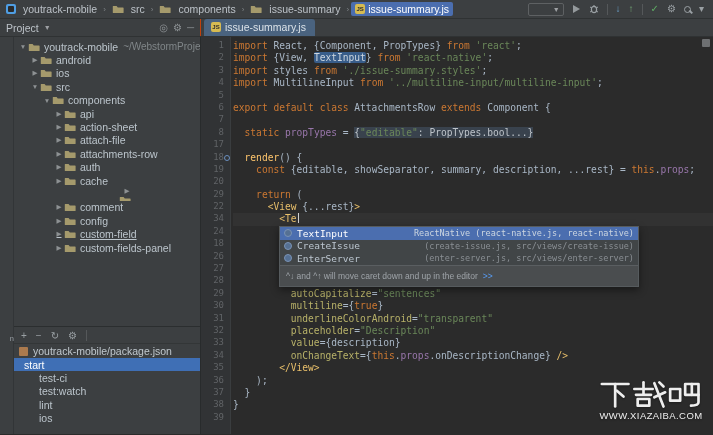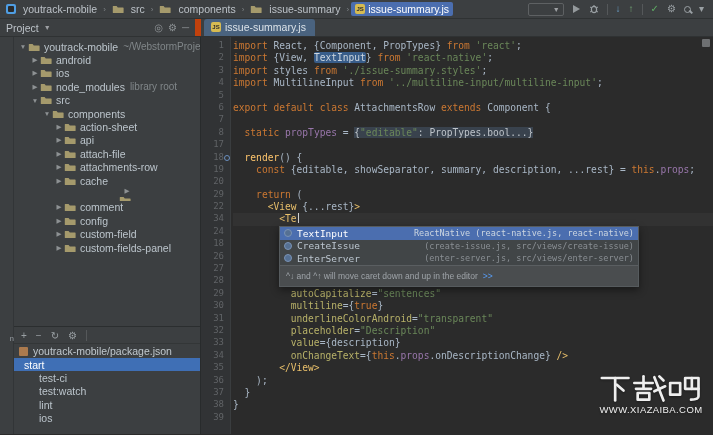--- a/index.html
+++ b/index.html
@@ -29,21 +29,21 @@
   .g-ic { color:#9aa0a4; font-size:10px; line-height:1; }
   .g-ic.green { color:#5fad65; }
   .tb-div { width:1px; height:11px; background:#55585a; }
   .mag { width:7px; height:7px; border:1.4px solid #9aa0a4; border-radius:50%; position:relative; }
   .mag::after { content:""; position:absolute; width:4px; height:1.5px; background:#9aa0a4;
     transform:rotate(45deg); right:-3px; bottom:-1px; }
 
   
   .second-row { height:18px; background:#3c3f41; border-bottom:1px solid #2f3233; display:flex; }
   .project-bar { width:201px; display:flex; align-items:center; gap:5px; padding:0 6px;
-    border-right:6px solid #c2410c; color:#bcc2c8; font-size:10.5px; }
+    border-right:1px solid #c2410c; color:#bcc2c8; font-size:10.5px; }
   .project-bar .dd { font-size:7px; color:#9da0a3; }
   .spacer { flex:1; }
   .pb-ic { color:#8f9497; font-size:10px; }
   .tabbar { flex:1; display:flex; align-items:flex-end; padding-left:3px; }
   .tab { display:flex; align-items:center; gap:4px; background:#4a637f; color:#dbe2e8;
     padding:2px 9px 3px 7px; font-size:10.5px; border-top-left-radius:3px; border-top-right-radius:3px; }
   .jsic { width:10px; height:10px; background:#d6bb52; color:#2b2b2b; font-size:6px; font-weight:bold;
     display:flex; align-items:center; justify-content:center; border-radius:2px; flex:none; }
 
   
@@ -103,21 +103,21 @@
     font-family:"DejaVu Sans Mono", monospace; font-size:9.5px; color:#bcc6d0; }
   .pop-row.selected { background:#4b6eaf; color:#ffffff; }
   .pop-icon { width:8px; height:8px; border-radius:50%; background:#557093; border:1px solid #7a93b5; flex:none; }
   .pop-detail { margin-left:auto; font-size:8.5px; color:#8a8f94; }
   .pop-row.selected .pop-detail { color:#ccd6e0; }
   .pop-hint { height:21px; background:#4a4d4f; border-top:1px solid #5a5e61;
     display:flex; align-items:center; padding:0 6px; font-size:8.5px; color:#9fa4a9; }
   .pop-hint .link { color:#589df6; margin-left:5px; }
 
   
-  .wm { position:absolute; right:10px; bottom:20px; text-align:center; opacity:.92; z-index:9;
+  .wm { position:absolute; right:10px; bottom:14px; text-align:center; opacity:.92; z-index:9;
     filter:drop-shadow(0 1px 1px rgba(0,0,0,.35)); }
   .wm-sub { color:#ffffff; font-size:9.5px; letter-spacing:.4px; margin-top:1px; }
 </style>
 </head>
 <body>
 
 <div class="titlebar">
   <span class="app-icon">
     <svg width="12" height="12" viewBox="0 0 12 12">
         <rect x="1" y="1" width="10" height="10" rx="2" fill="#4f9ee3"></rect>
@@ -232,30 +232,20 @@
         <div class="tree-row" style="padding-left: 16px;">
           <span class="chev">▶</span>
           <span class="t-ic">
             <svg width="12" height="10" viewBox="0 0 12 10">
               <path d="M1 2 h3.6 l1.2 1.4 H11 a.6 .6 0 0 1 .6 .6 V8.4 a.6 .6 0 0 1 -.6 .6 H1.4 A.6 .6 0 0 1 .8 8.4 V2.6 Z" fill="#a59a6c"></path>
             </svg>
           </span>
           <span>ios</span>
         </div>
         <div class="tree-row" style="padding-left: 16px;">
-          <span class="chev">▶</span>
-          <span class="t-ic">
-            <svg width="12" height="10" viewBox="0 0 12 10">
-              <path d="M1 2 h3.6 l1.2 1.4 H11 a.6 .6 0 0 1 .6 .6 V8.4 a.6 .6 0 0 1 -.6 .6 H1.4 A.6 .6 0 0 1 .8 8.4 V2.6 Z" fill="#a59a6c"></path>
-            </svg>
-          </span>
-          <span>node_modules</span>
-          <span class="suffix">library root</span>
-        </div>
-        <div class="tree-row" style="padding-left: 16px;">
           <span class="chev">▼</span>
           <span class="t-ic">
             <svg width="12" height="10" viewBox="0 0 12 10">
               <path d="M1 2 h3.6 l1.2 1.4 H11 a.6 .6 0 0 1 .6 .6 V8.4 a.6 .6 0 0 1 -.6 .6 H1.4 A.6 .6 0 0 1 .8 8.4 V2.6 Z" fill="#a59a6c"></path>
             </svg>
           </span>
           <span>src</span>
         </div>
         <div class="tree-row" style="padding-left: 28px;">
           <span class="chev">▼</span>
@@ -266,56 +256,65 @@
           </span>
           <span>components</span>
         </div>
         <div class="tree-row" style="padding-left: 40px;">
           <span class="chev">▶</span>
           <span class="t-ic">
             <svg width="12" height="10" viewBox="0 0 12 10">
               <path d="M1 2 h3.6 l1.2 1.4 H11 a.6 .6 0 0 1 .6 .6 V8.4 a.6 .6 0 0 1 -.6 .6 H1.4 A.6 .6 0 0 1 .8 8.4 V2.6 Z" fill="#a59a6c"></path>
             </svg>
           </span>
+          <span>api</span>
+        </div>
+        <div class="tree-row" style="padding-left: 40px;">
+          <span class="chev">▶</span>
+          <span class="t-ic">
+            <svg width="12" height="10" viewBox="0 0 12 10">
+              <path d="M1 2 h3.6 l1.2 1.4 H11 a.6 .6 0 0 1 .6 .6 V8.4 a.6 .6 0 0 1 -.6 .6 H1.4 A.6 .6 0 0 1 .8 8.4 V2.6 Z" fill="#a59a6c"></path>
+            </svg>
+          </span>
           <span>action-sheet</span>
         </div>
         <div class="tree-row" style="padding-left: 40px;">
           <span class="chev">▶</span>
           <span class="t-ic">
             <svg width="12" height="10" viewBox="0 0 12 10">
               <path d="M1 2 h3.6 l1.2 1.4 H11 a.6 .6 0 0 1 .6 .6 V8.4 a.6 .6 0 0 1 -.6 .6 H1.4 A.6 .6 0 0 1 .8 8.4 V2.6 Z" fill="#a59a6c"></path>
             </svg>
           </span>
-          <span>api</span>
-        </div>
-        <div class="tree-row" style="padding-left: 40px;">
-          <span class="chev">▶</span>
-          <span class="t-ic">
-            <svg width="12" height="10" viewBox="0 0 12 10">
-              <path d="M1 2 h3.6 l1.2 1.4 H11 a.6 .6 0 0 1 .6 .6 V8.4 a.6 .6 0 0 1 -.6 .6 H1.4 A.6 .6 0 0 1 .8 8.4 V2.6 Z" fill="#a59a6c"></path>
-            </svg>
-          </span>
           <span>attach-file</span>
         </div>
         <div class="tree-row" style="padding-left: 40px;">
           <span class="chev">▶</span>
           <span class="t-ic">
             <svg width="12" height="10" viewBox="0 0 12 10">
               <path d="M1 2 h3.6 l1.2 1.4 H11 a.6 .6 0 0 1 .6 .6 V8.4 a.6 .6 0 0 1 -.6 .6 H1.4 A.6 .6 0 0 1 .8 8.4 V2.6 Z" fill="#a59a6c"></path>
             </svg>
           </span>
           <span>attachments-row</span>
         </div>
         <div class="tree-row" style="padding-left: 40px;">
           <span class="chev">▶</span>
           <span class="t-ic">
             <svg width="12" height="10" viewBox="0 0 12 10">
               <path d="M1 2 h3.6 l1.2 1.4 H11 a.6 .6 0 0 1 .6 .6 V8.4 a.6 .6 0 0 1 -.6 .6 H1.4 A.6 .6 0 0 1 .8 8.4 V2.6 Z" fill="#a59a6c"></path>
             </svg>
           </span>
+          <span>auth</span>
+        </div>
+        <div class="tree-row" style="padding-left: 40px;">
+          <span class="chev">▶</span>
+          <span class="t-ic">
+            <svg width="12" height="10" viewBox="0 0 12 10">
+              <path d="M1 2 h3.6 l1.2 1.4 H11 a.6 .6 0 0 1 .6 .6 V8.4 a.6 .6 0 0 1 -.6 .6 H1.4 A.6 .6 0 0 1 .8 8.4 V2.6 Z" fill="#a59a6c"></path>
+            </svg>
+          </span>
           <span>cache</span>
         </div>
         <div class="tree-row" style="padding-left: 40px; flex-direction: column;">
           <span class="chev">▶</span>
           <span class="t-ic">
             <svg width="12" height="10" viewBox="0 0 12 10">
               <path d="M1 2 h3.6 l1.2 1.4 H11 a.6 .6 0 0 1 .6 .6 V8.4 a.6 .6 0 0 1 -.6 .6 H1.4 A.6 .6 0 0 1 .8 8.4 V2.6 Z" fill="#a59a6c"></path>
             </svg>
           </span>
           <span>color-field</span>
@@ -331,21 +330,21 @@
         </div>
         <div class="tree-row" style="padding-left: 40px;">
           <span class="chev">▶</span>
           <span class="t-ic">
             <svg width="12" height="10" viewBox="0 0 12 10">
               <path d="M1 2 h3.6 l1.2 1.4 H11 a.6 .6 0 0 1 .6 .6 V8.4 a.6 .6 0 0 1 -.6 .6 H1.4 A.6 .6 0 0 1 .8 8.4 V2.6 Z" fill="#a59a6c"></path>
             </svg>
           </span>
           <span>config</span>
         </div>
-        <div class="tree-row" style="padding-left: 40px;">
+        <div class="tree-row" style="padding-left: 40px; text-decoration: underline;">
           <span class="chev">▶</span>
           <span class="t-ic">
             <svg width="12" height="10" viewBox="0 0 12 10">
               <path d="M1 2 h3.6 l1.2 1.4 H11 a.6 .6 0 0 1 .6 .6 V8.4 a.6 .6 0 0 1 -.6 .6 H1.4 A.6 .6 0 0 1 .8 8.4 V2.6 Z" fill="#a59a6c"></path>
             </svg>
           </span>
           <span>custom-field</span>
         </div>
         <div class="tree-row" style="padding-left: 40px;">
           <span class="chev">▶</span>

